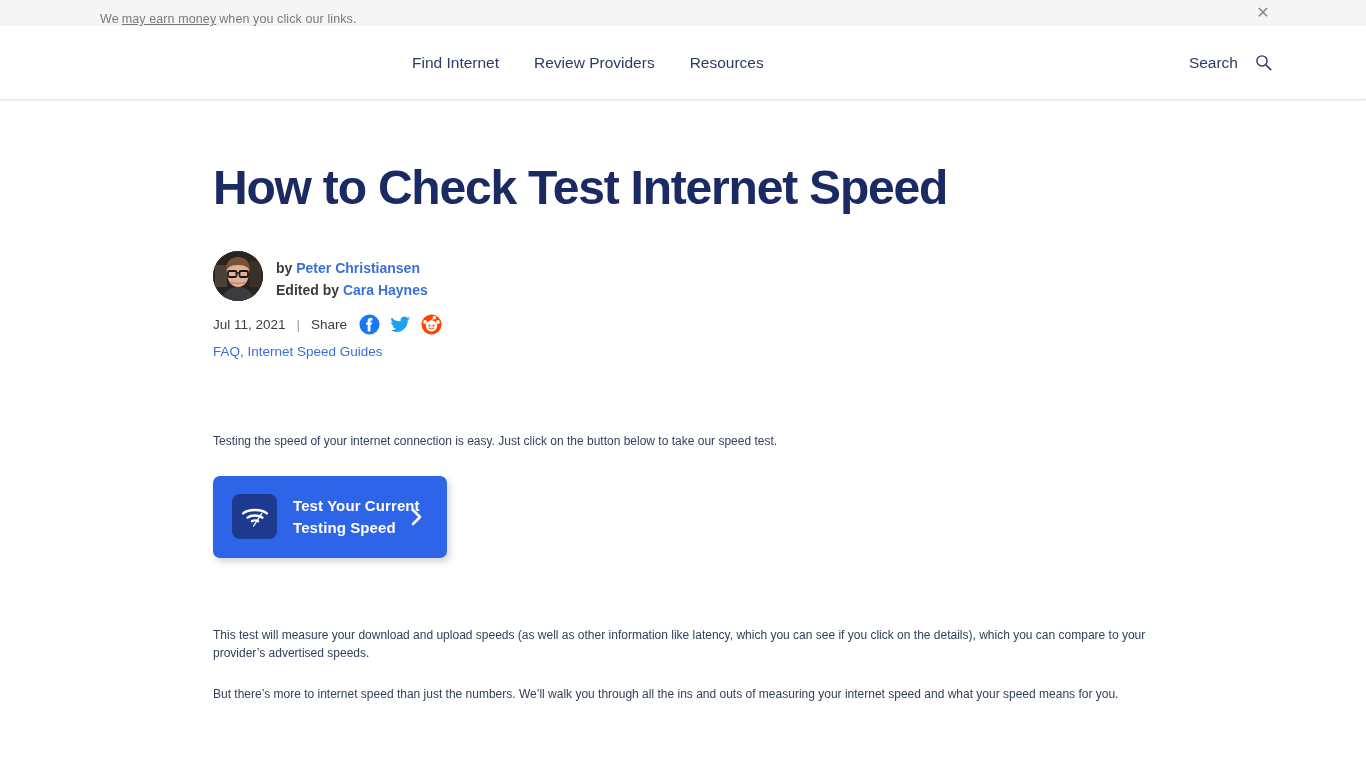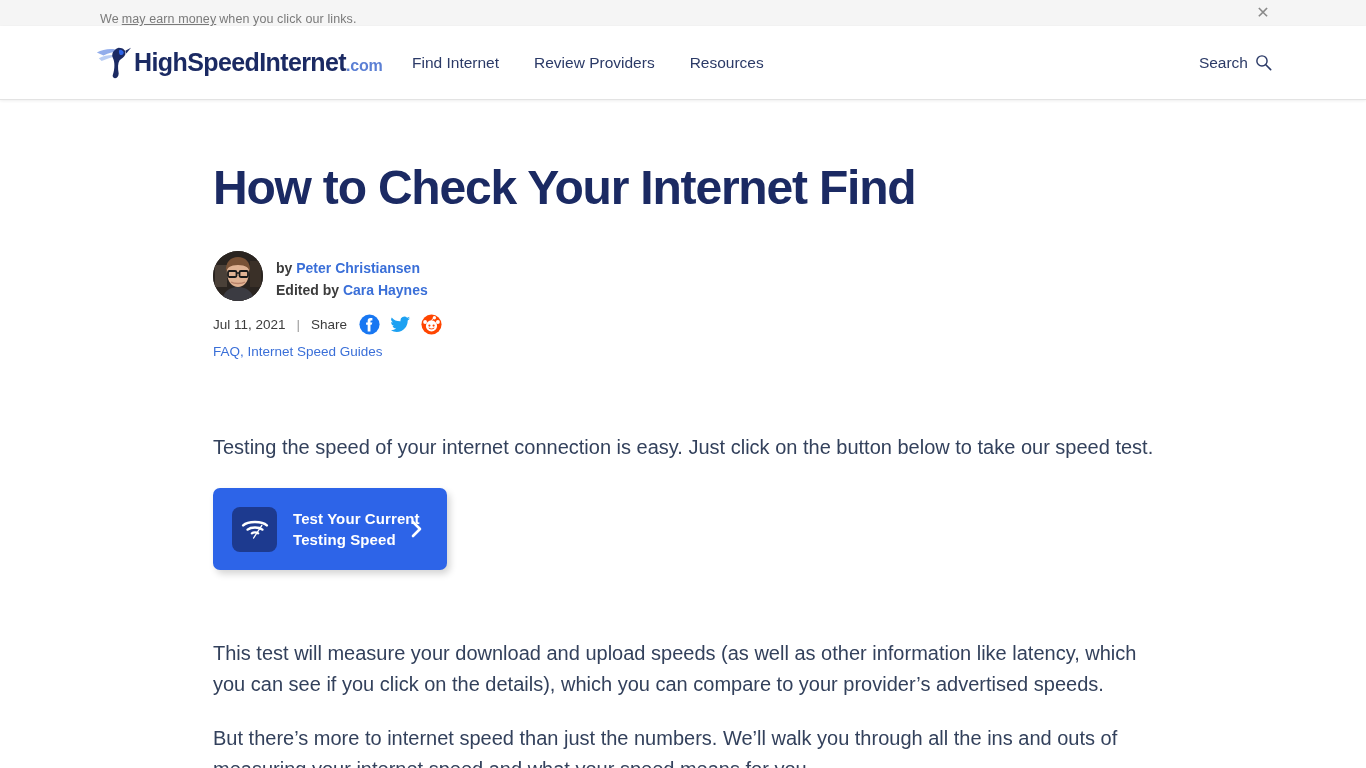--- a/index.html
+++ b/index.html
@@ -91,21 +91,21 @@
     cursor: pointer;
   }
 
   .search-wrap {
     position: absolute;
     right: 94px;
     top: 50%;
     transform: translateY(-50%);
     display: flex;
     align-items: center;
-    gap: 7px;
+    gap: 17px;
     cursor: pointer;
   }
   .search-label { font-size: 15.5px; color: #2b3a67; }
   .search-icon { width: 17px; height: 17px; display: block; }
 
   
   .article {
     padding-left: 213px;
     padding-top: 62px;
   }
@@ -161,21 +161,21 @@
   .cats-row {
     margin-top: 9px;
     font-size: 13.5px;
     color: #3a6fd8;
   }
   .cats-row a { color: #3a6fd8; text-decoration: none; cursor: pointer; }
 
   
   .body-copy { max-width: 942px; }
   .para {
-    font-size: 20px;
+    font-size: 12px;
     line-height: 1.56;
     color: #33415c;
     margin: 0;
   }
   .para-1 { margin-top: 73px; }
   .para-2 { margin-top: 68px; }
   .para-3 { margin-top: 22px; }
 
   
   .cta-button {
@@ -222,55 +222,41 @@
 
 <div class="affiliate-bar">
   <span>We</span>
   <a class="earn-link">may earn money</a>
   <span>when you click our links.</span>
   <span class="affiliate-close">✕</span>
 </div>
 
 <header class="site-header">
 
-  <div class="logo-wrap">
-    <span>
-      <svg class="logo-bird" viewBox="0 0 40 38">
-        <path d="M3 8 C10 4, 20 3, 27 6 C22 7, 15 8, 10 11 Z" fill="#7f9fe8" opacity="0.85"></path>
-        <path d="M5 14 C11 11, 18 10, 24 11 C19 13, 12 15, 8 17 Z" fill="#a8c0f0" opacity="0.8"></path>
-        <path d="M26 3 C31 3, 34 6, 33 10 C32 13, 29 14, 27 16 C25 19, 25 24, 26 30
-                 C26 33, 24 35, 22 35 C20 35, 19 33, 20 31 C22 25, 22 18, 20 14
-                 C18 10, 20 5, 26 3 Z" fill="#1b2a63"></path>
-        <path d="M27 5 C30 5, 32 7, 31 9 C30 11, 28 11, 27 10 C26 8, 26 6, 27 5 Z" fill="#2d64e8"></path>
-        <path d="M33 6 L39 3 L34 9 Z" fill="#1b2a63"></path>
-      </svg>
-    </span>
-    <span class="logo-text"><span>HighSpeedInternet</span><span class="dotcom">.com</span></span>
-  </div>
 
   <nav class="main-nav">
     <span class="nav-item">Find Internet</span>
     <span class="nav-item">Review Providers</span>
     <span class="nav-item">Resources</span>
   </nav>
 
   <div class="search-wrap">
     <span class="search-label">Search</span>
     <span>
       <svg class="search-icon" viewBox="0 0 20 20">
         <circle cx="8.2" cy="8.2" r="6" fill="none" stroke="#2b3a67" stroke-width="1.7"></circle>
         <line x1="12.7" y1="12.7" x2="18.4" y2="18.4" stroke="#2b3a67" stroke-width="1.9" stroke-linecap="round"></line>
       </svg>
     </span>
   </div>
 </header>
 
 <main class="article">
 
-  <h1 class="page-title">How to Check Your Internet Find</h1>
+  <h1 class="page-title">How to Check Test Internet Speed</h1>
 
   <div class="byline-block">
 
     <div class="byline-row">
       <div class="avatar">
         <svg viewBox="0 0 50 50" width="50" height="50">
           <rect width="50" height="50" fill="#2a2420"></rect>
           <rect x="2" y="14" width="12" height="22" fill="#4a4038"></rect>
           <rect x="37" y="10" width="11" height="26" fill="#3a3028"></rect>
           <path d="M25 9 C33 9, 37 15, 36 23 C35 31, 31 36, 25 36 C19 36, 15 31, 14 23 C13 15, 17 9, 25 9 Z" fill="#e0b293"></path>

